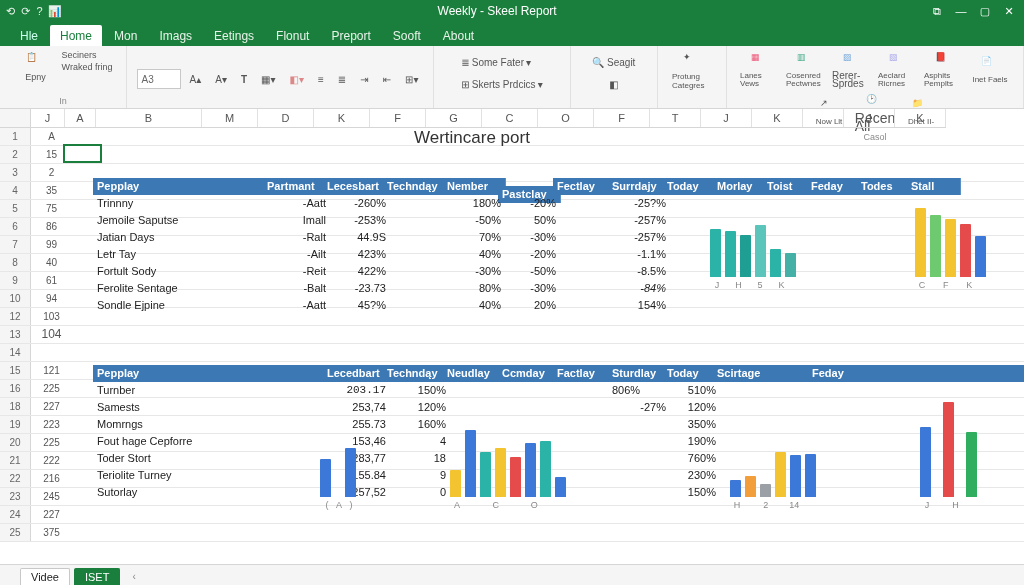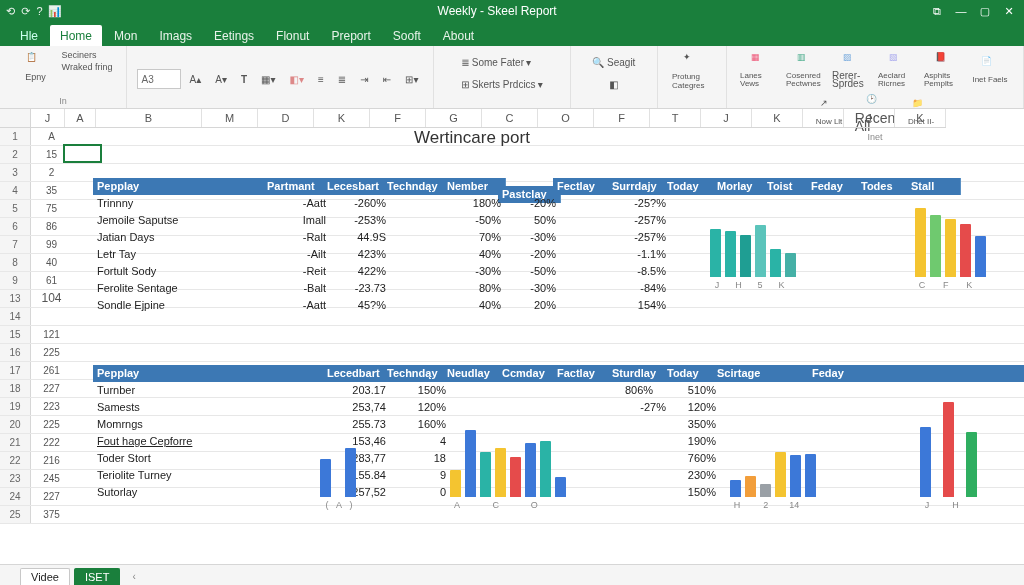--- a/index.html
+++ b/index.html
@@ -162,21 +162,21 @@
         </div>
       <div class="bigbtn">
           <div class="ico">🕑</div>
           <span style="font-size:14px;line-height:8px">Recen All</span>
         </div>
       <div class="bigbtn">
           <div class="ico">📁</div>
           <span style="font-size:8px;line-height:8px">Dhet II-</span>
         </div>
     </div>
-    <div class="lbl">Inet</div>
+    <div class="lbl">Casol</div>
   </div>
 </div>
 
 <div class="gridwrap">
   <div class="sheet">
     <div style="display:flex">
       <div class="corner"></div>
       <div class="colhdr" id="colhdr">
           <div class="ch" style="width: 33px;">J</div>
           <div class="ch" style="width: 30px;">A</div>
@@ -228,38 +228,42 @@
         </div>
         <div class="row">
           <div class="rn">8</div>
           <div class="cell" style="position: static; width: 33px; flex: 0 0 auto; text-align: center; font-size: 10px; color: rgb(85, 85, 85);">40</div>
         </div>
         <div class="row">
           <div class="rn">9</div>
           <div class="cell" style="position: static; width: 33px; flex: 0 0 auto; text-align: center; font-size: 10px; color: rgb(85, 85, 85);">61</div>
         </div>
         <div class="row">
+          <div class="rn">10</div>
+          <div class="cell" style="position: static; width: 33px; flex: 0 0 auto; text-align: center; font-size: 10px; color: rgb(85, 85, 85);">94</div>
+        </div>
+        <div class="row">
+          <div class="rn">12</div>
+          <div class="cell" style="position: static; width: 33px; flex: 0 0 auto; text-align: center; font-size: 10px; color: rgb(85, 85, 85);">103</div>
+        </div>
+        <div class="row">
           <div class="rn">13</div>
           <div class="cell" style="position: static; width: 33px; flex: 0 0 auto; text-align: center; font-size: 12px; color: rgb(85, 85, 85);">104</div>
         </div>
         <div class="row">
           <div class="rn">14</div>
           <div class="cell" style="position: static; width: 33px; flex: 0 0 auto; text-align: center; font-size: 10px; color: rgb(85, 85, 85);"></div>
         </div>
         <div class="row">
           <div class="rn">15</div>
           <div class="cell" style="position: static; width: 33px; flex: 0 0 auto; text-align: center; font-size: 10px; color: rgb(85, 85, 85);">121</div>
         </div>
         <div class="row">
           <div class="rn">16</div>
           <div class="cell" style="position: static; width: 33px; flex: 0 0 auto; text-align: center; font-size: 10px; color: rgb(85, 85, 85);">225</div>
-        </div>
-        <div class="row">
-          <div class="rn">17</div>
-          <div class="cell" style="position: static; width: 33px; flex: 0 0 auto; text-align: center; font-size: 10px; color: rgb(85, 85, 85);">261</div>
         </div>
         <div class="row">
           <div class="rn">18</div>
           <div class="cell" style="position: static; width: 33px; flex: 0 0 auto; text-align: center; font-size: 10px; color: rgb(85, 85, 85);">227</div>
         </div>
         <div class="row">
           <div class="rn">19</div>
           <div class="cell" style="position: static; width: 33px; flex: 0 0 auto; text-align: center; font-size: 10px; color: rgb(85, 85, 85);">223</div>
         </div>
         <div class="row">
@@ -351,21 +355,21 @@
           <div class="cell " style="left: 468px; top: 136px; width: 54px; text-align: right;">-50%</div>
           <div class="cell " style="left: 523px; top: 136px; width: 54px; text-align: right;"></div>
           <div class="cell " style="left: 578px; top: 136px; width: 54px; text-align: right;">-8.5%</div>
           <div class="cell " style="left: 63px; top: 153px; width: 169px;">Ferolite Sentage</div>
           <div class="cell " style="left: 233px; top: 153px; width: 59px; text-align: right;">-Balt</div>
           <div class="cell " style="left: 293px; top: 153px; width: 59px; text-align: right;">-23.73</div>
           <div class="cell " style="left: 353px; top: 153px; width: 59px; text-align: right;"></div>
           <div class="cell " style="left: 413px; top: 153px; width: 54px; text-align: right;">80%</div>
           <div class="cell " style="left: 468px; top: 153px; width: 54px; text-align: right;">-30%</div>
           <div class="cell " style="left: 523px; top: 153px; width: 54px; text-align: right;"></div>
-          <div class="cell " style="left: 578px; top: 153px; width: 54px; text-align: right;">-84%</div>
+          <div class="cell " style="left: 578px; top: 153px; width: 54px; text-align: right; font-style: italic;">-84%</div>
           <div class="cell " style="left: 63px; top: 170px; width: 169px;">Sondle Ejpine</div>
           <div class="cell " style="left: 233px; top: 170px; width: 59px; text-align: right;">-Aatt</div>
           <div class="cell " style="left: 293px; top: 170px; width: 59px; text-align: right;">45?%</div>
           <div class="cell " style="left: 353px; top: 170px; width: 59px; text-align: right;"></div>
           <div class="cell " style="left: 413px; top: 170px; width: 54px; text-align: right;">40%</div>
           <div class="cell " style="left: 468px; top: 170px; width: 54px; text-align: right;">20%</div>
           <div class="cell " style="left: 523px; top: 170px; width: 54px; text-align: right;"></div>
           <div class="cell " style="left: 578px; top: 170px; width: 54px; text-align: right;">154%</div>
         </div>
 
@@ -380,46 +384,46 @@
           <div class="cell hdrcell" style="left: 578px; top: 238px; width: 54px;">Sturdlay</div>
           <div class="cell hdrcell" style="left: 633px; top: 238px; width: 49px;">Today</div>
           <div class="cell hdrcell" style="left: 683px; top: 238px; width: 54px;">Scirtage</div>
           <div class="cell hdrcell" style="left: 738px; top: 238px; width: 39px;"></div>
           <div class="cell hdrcell" style="left: 778px; top: 238px; width: 49px;">Feday</div>
           <div class="cell hdrcell" style="left: 828px; top: 238px; width: 240px;"></div>
         </div>
       <div id="t2b">
           <div class="cell " style="left: 63px; top: 255px; width: 169px;">Turnber</div>
           <div class="cell " style="left: 233px; top: 255px; width: 59px; text-align: right;"></div>
-          <div class="cell " style="left: 293px; top: 255px; width: 59px; text-align: right;">203.17</div>
+          <div class="cell " style="left: 293px; top: 255px; width: 59px; text-align: right; font-family: Liberation Mono, monospace;">203.17</div>
           <div class="cell " style="left: 353px; top: 255px; width: 59px; text-align: right;">150%</div>
           <div class="cell " style="left: 413px; top: 255px; width: 54px; text-align: right;"></div>
           <div class="cell " style="left: 468px; top: 255px; width: 54px; text-align: right;"></div>
           <div class="cell " style="left: 523px; top: 255px; width: 54px; text-align: right;"></div>
-          <div class="cell " style="left: 578px; top: 255px; width: 54px; text-align: center;">806%</div>
+          <div class="cell " style="left: 578px; top: 255px; width: 54px; text-align: left;">806%</div>
           <div class="cell " style="left: 633px; top: 255px; width: 49px; text-align: right;">510%</div>
           <div class="cell " style="left: 63px; top: 272px; width: 169px;">Samests</div>
           <div class="cell " style="left: 233px; top: 272px; width: 59px; text-align: right;"></div>
           <div class="cell " style="left: 293px; top: 272px; width: 59px; text-align: right;">253,74</div>
           <div class="cell " style="left: 353px; top: 272px; width: 59px; text-align: right;">120%</div>
           <div class="cell " style="left: 413px; top: 272px; width: 54px; text-align: right;"></div>
           <div class="cell " style="left: 468px; top: 272px; width: 54px; text-align: right;"></div>
           <div class="cell " style="left: 523px; top: 272px; width: 54px; text-align: right;"></div>
           <div class="cell " style="left: 578px; top: 272px; width: 54px; text-align: right;">-27%</div>
           <div class="cell " style="left: 633px; top: 272px; width: 49px; text-align: right;">120%</div>
           <div class="cell " style="left: 63px; top: 289px; width: 169px;">Momrngs</div>
           <div class="cell " style="left: 233px; top: 289px; width: 59px; text-align: right;"></div>
           <div class="cell " style="left: 293px; top: 289px; width: 59px; text-align: right;">255.73</div>
           <div class="cell " style="left: 353px; top: 289px; width: 59px; text-align: right;">160%</div>
           <div class="cell " style="left: 413px; top: 289px; width: 54px; text-align: right;"></div>
           <div class="cell " style="left: 468px; top: 289px; width: 54px; text-align: right;"></div>
           <div class="cell " style="left: 523px; top: 289px; width: 54px; text-align: right;"></div>
           <div class="cell " style="left: 578px; top: 289px; width: 54px; text-align: right;"></div>
           <div class="cell " style="left: 633px; top: 289px; width: 49px; text-align: right;">350%</div>
-          <div class="cell " style="left: 63px; top: 306px; width: 169px; text-decoration: underline;">Fout hage Cepforre</div>
+          <div class="cell " style="left: 63px; top: 306px; width: 169px;">Fout hage Cepforre</div>
           <div class="cell " style="left: 233px; top: 306px; width: 59px; text-align: right;"></div>
           <div class="cell " style="left: 293px; top: 306px; width: 59px; text-align: right;">153,46</div>
           <div class="cell " style="left: 353px; top: 306px; width: 59px; text-align: right;">4</div>
           <div class="cell " style="left: 413px; top: 306px; width: 54px; text-align: right;"></div>
           <div class="cell " style="left: 468px; top: 306px; width: 54px; text-align: right;"></div>
           <div class="cell " style="left: 523px; top: 306px; width: 54px; text-align: right;"></div>
           <div class="cell " style="left: 578px; top: 306px; width: 54px; text-align: right;"></div>
           <div class="cell " style="left: 633px; top: 306px; width: 49px; text-align: right;">190%</div>
           <div class="cell " style="left: 63px; top: 323px; width: 169px;">Toder Stort</div>
           <div class="cell " style="left: 233px; top: 323px; width: 59px; text-align: right;"></div>

